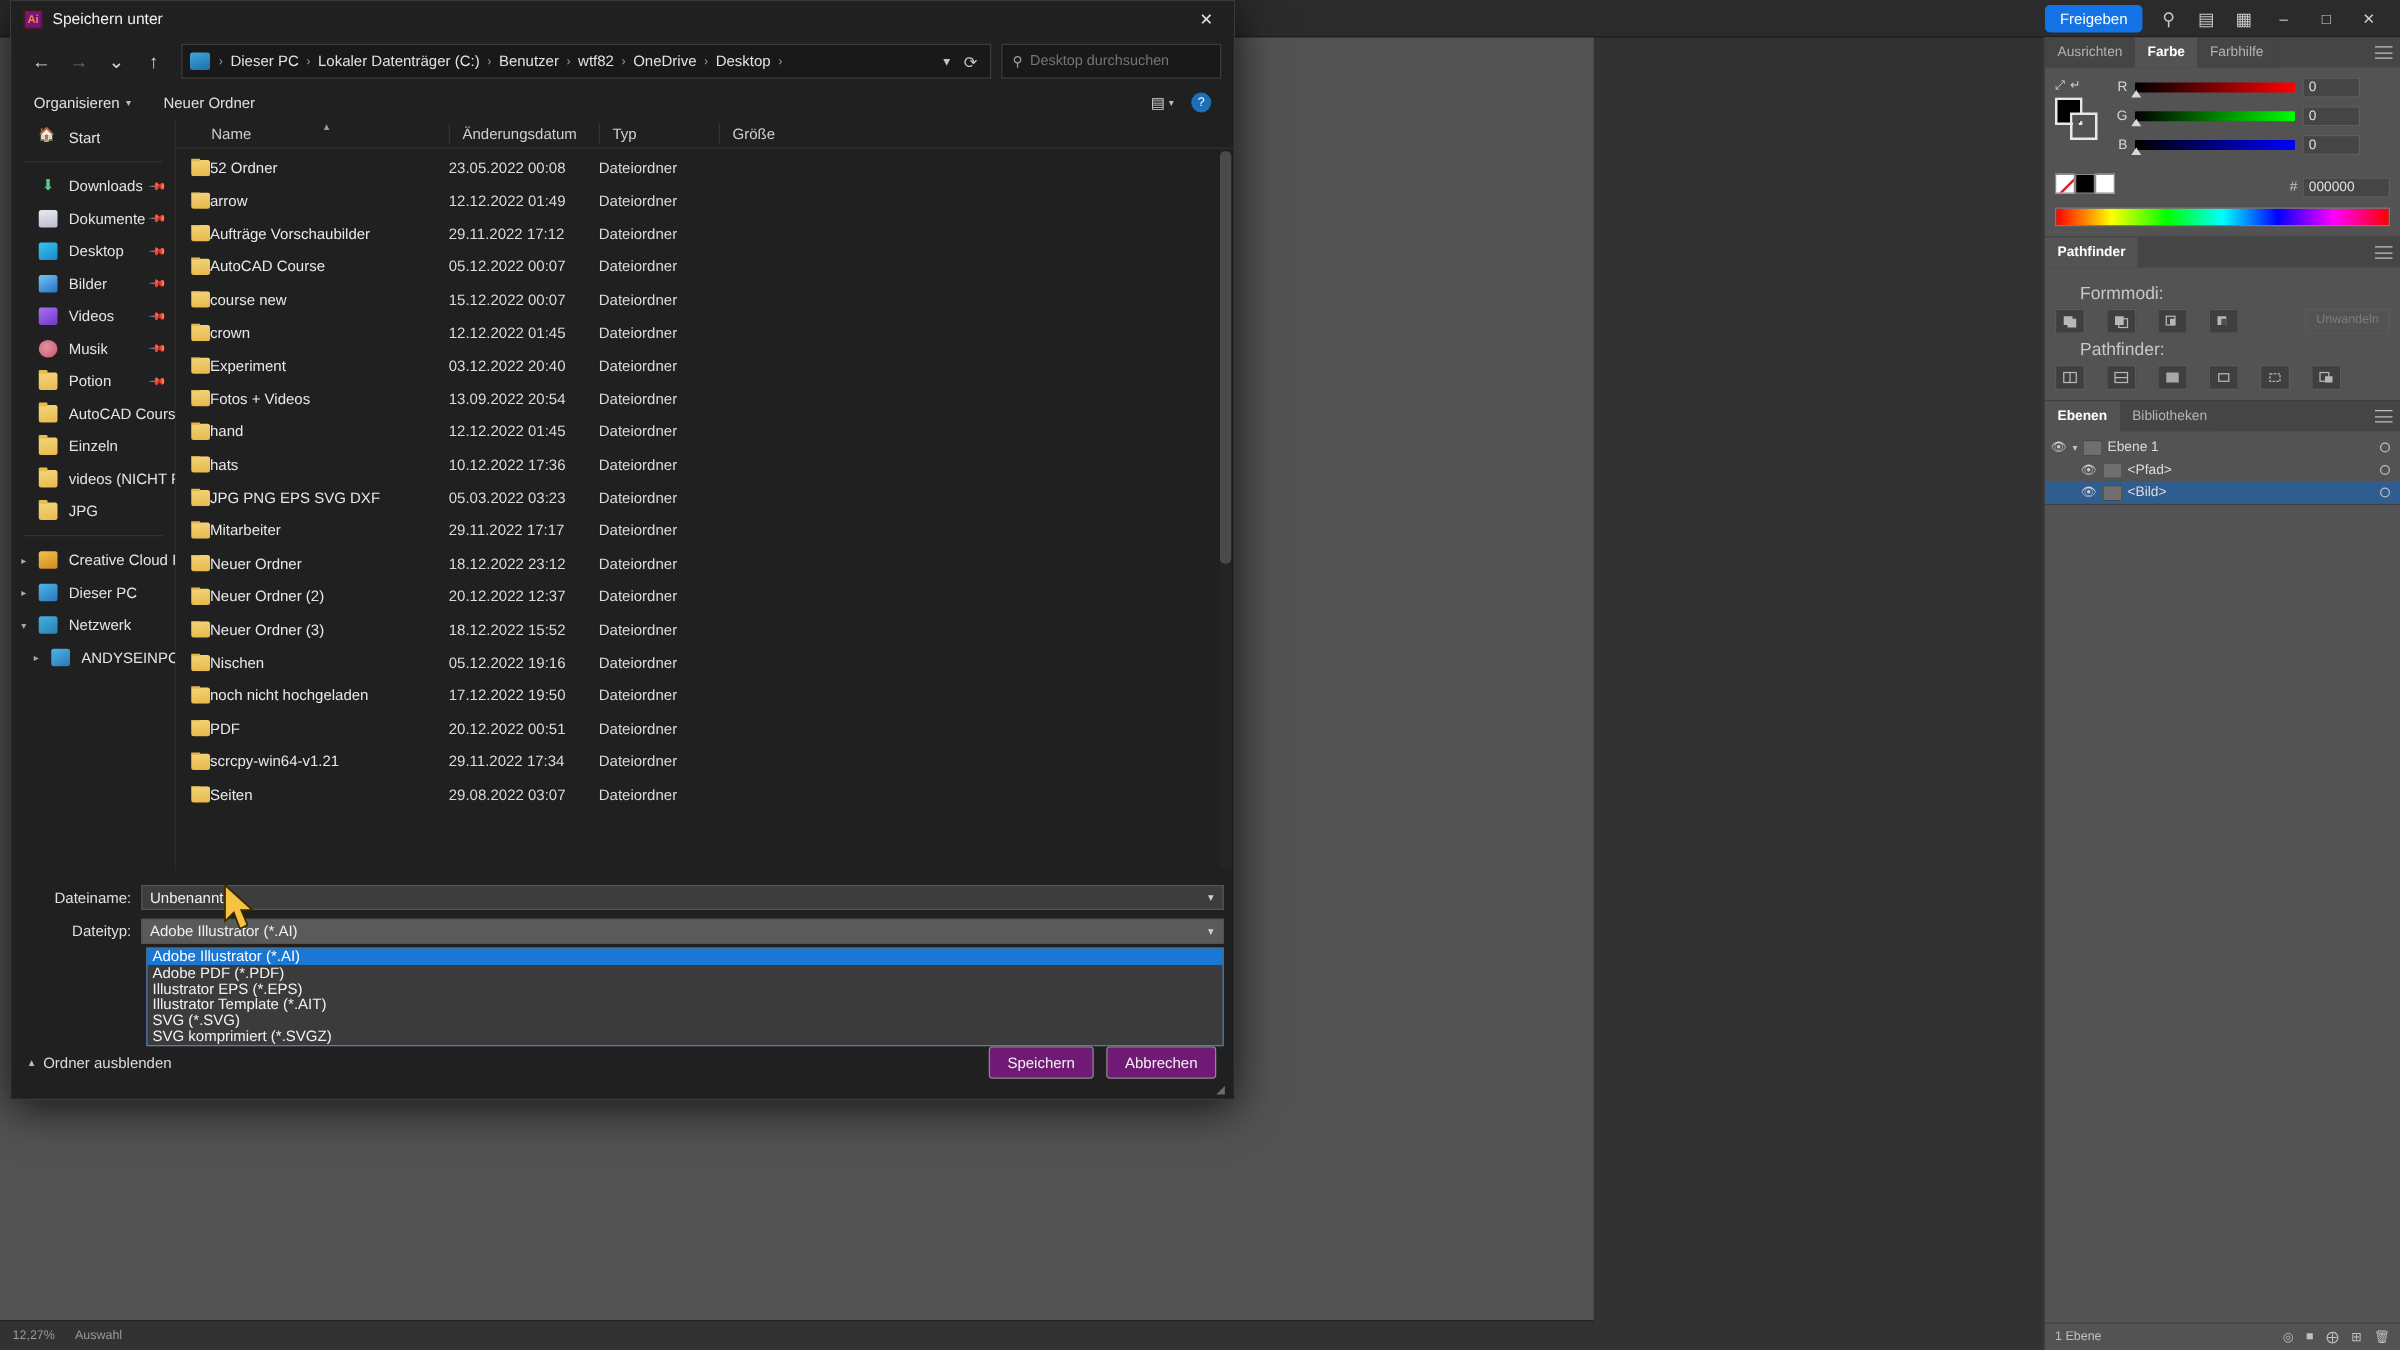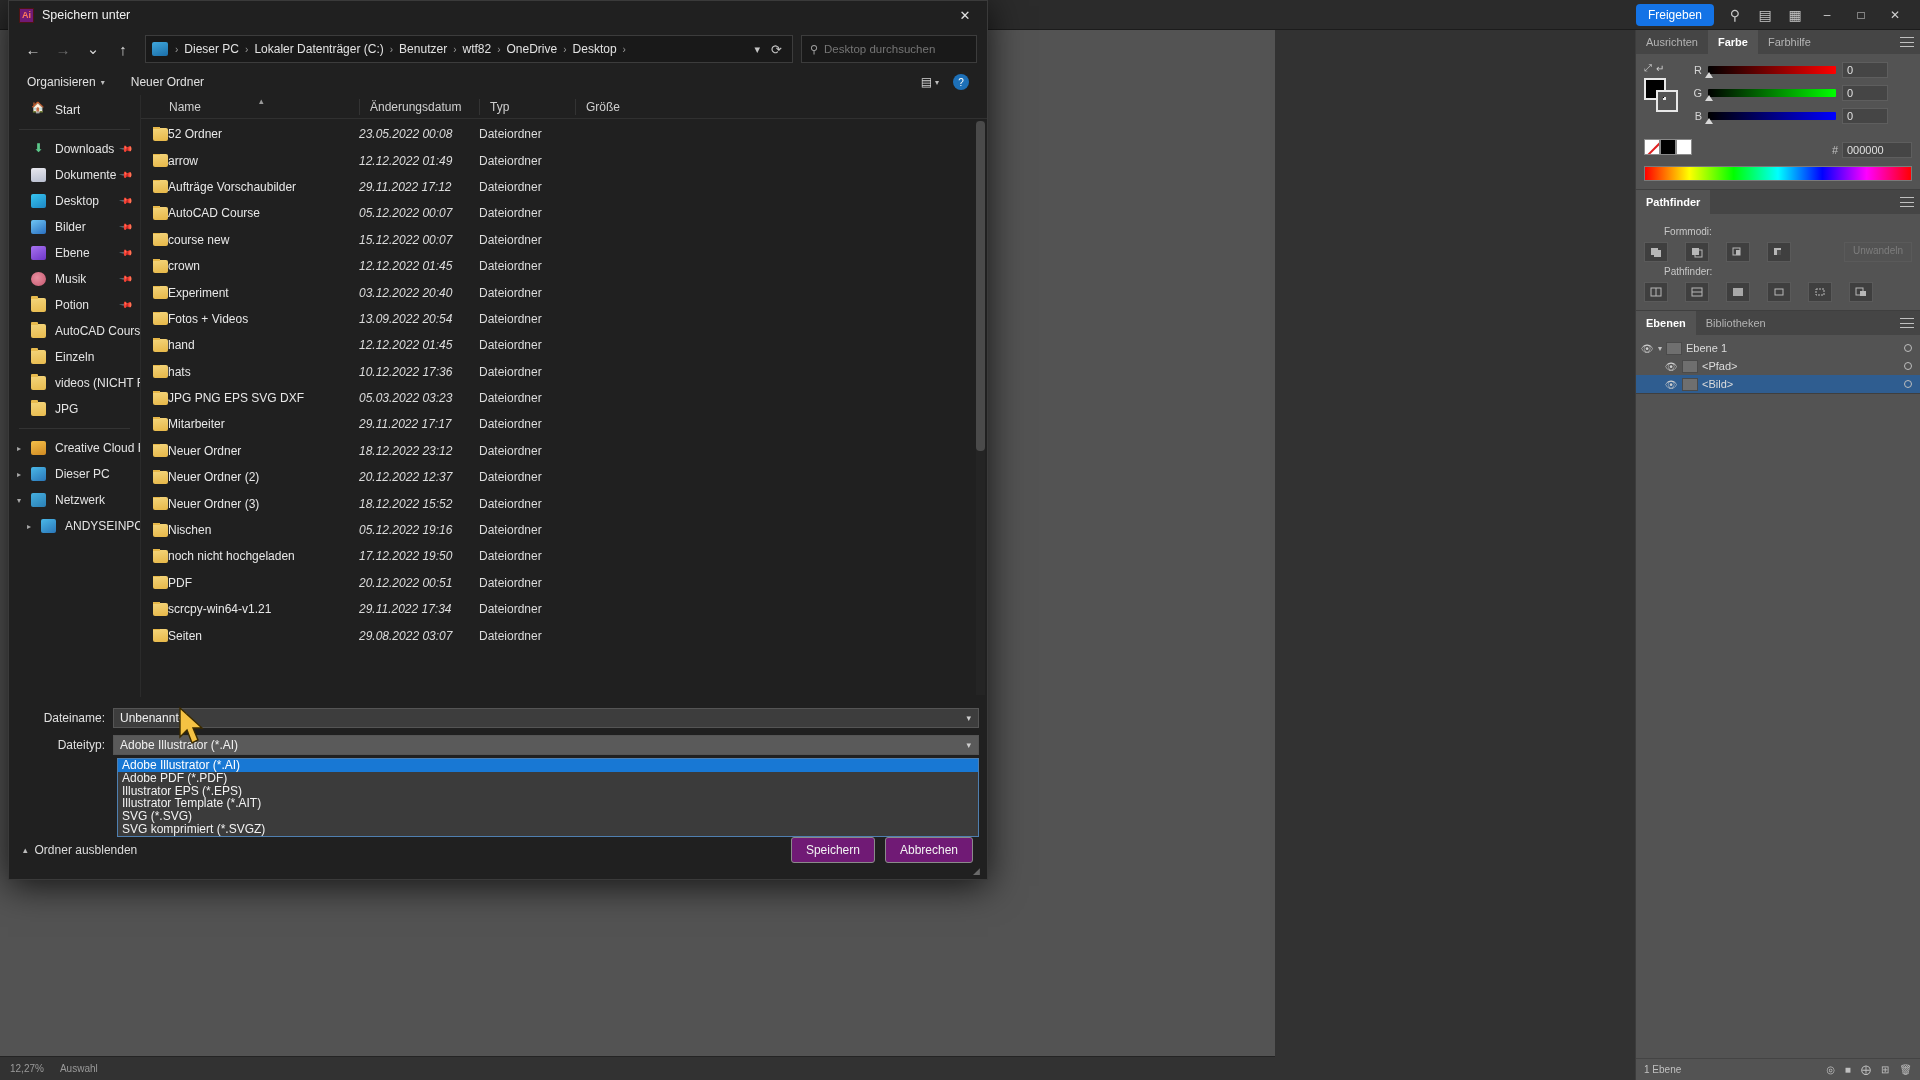--- a/index.html
+++ b/index.html
@@ -86,21 +86,21 @@
   .mini-none { background:#fff; position:relative; overflow:hidden; }
   .mini-none:after { content:""; position:absolute; left:-2px; top:7px; width:24px; height:2px; background:#e02020; transform:rotate(-45deg); }
   .spectrum {
     height:15px; margin-top:8px; border:1px solid #7a7a7a;
     background:linear-gradient(to right,#ff0000,#ffff00,#00ff00,#00ffff,#0000ff,#ff00ff,#ff0000);
   }
   .hexrow { display:flex; align-items:center; justify-content:flex-end; gap:4px; margin-top:7px; }
   .hexbox { width:70px; height:16px; background:#454545; border:1px solid #5e5e5e; color:#e0e0e0; font-size:11px; padding:1px 4px; }
 
   
-  .pf-label { font-size:10px; color:#c8c8c8; margin:4px 0 5px 0;padding-left:20px; }
+  .pf-label { font-size:14px; color:#c8c8c8; margin:4px 0 5px 0;padding-left:20px; }
   .pf-grid { display:flex; gap:17px; }
   .pf-btn { width:24px; height:20px; background:#3f3f3f; border:1px solid #5a5a5a; display:flex; align-items:center; justify-content:center; }
   .pf-btn svg { opacity:.85; }
   .pf-expand { margin-left:auto; font-size:10px; color:#7d7d7d; border:1px solid #5a5a5a; padding:2px 8px; }
 
   
   .layer-row { display:flex; align-items:center; height:18px; font-size:11px; color:#dcdcdc; padding-left:4px; gap:4px; }
   .layer-row.selected { background:#2f5d90; }
   .eye { width:14px; text-align:center; color:#cfcfcf; font-size:10px; }
   .layer-thumb { width:16px; height:13px; background:#6f6f6f; border:1px solid #4a4a4a; }
@@ -195,21 +195,21 @@
   .col:first-child { border-left:none; }
   .c-name { width:218px; padding-left:28px; }
   .c-date { width:120px; }
   .c-type { width:96px; }
   .c-size { width:62px; }
   .sort-caret { position:absolute; left:118px; top:1px; color:#9a9a9a; font-size:9px; }
 
   #file-rows { flex:1; overflow:hidden; padding-top:2px; }
   .frow { height:26.4px; display:flex; align-items:center; font-size:12px; color:#e8e8e8; }
   .frow .fname { width:218px; display:flex; align-items:center; gap:0; padding-left:12px; white-space:nowrap; overflow:hidden; }
-  .frow .fdate { width:120px; color:#dcdcdc;font-style:italic; }
+  .frow .fdate { width:120px; color:#dcdcdc; }
   .frow .ftype { width:96px; color:#dcdcdc; }
   .f-ico { width:15px; height:13px; flex:none; background:linear-gradient(170deg,#f4d57b,#e6b748); border-radius:1px 2px 2px 2px; position:relative; }
   .f-ico:before { content:""; position:absolute; left:0; top:-2px; width:7px; height:3px; background:#e6b748; border-radius:1px 1px 0 0; }
 
   #file-scroll { position:absolute; right:2px; top:26px; bottom:2px; width:9px; }
   #file-scroll .track { position:absolute; inset:0; background:#242424; }
   #file-scroll .thumb { position:absolute; left:0; top:0; width:9px; height:330px; background:#4a4a4a; border-radius:4px; }
 
   
   #dlg-form { flex:none; padding:10px 0 0 0; position:relative; }
@@ -546,21 +546,21 @@
         <span class="nav-label">Desktop</span>
         <span class="pin">📌</span>
       </div>
       <div class="nav-item">
         <span class="ico ico-pic"></span>
         <span class="nav-label">Bilder</span>
         <span class="pin">📌</span>
       </div>
       <div class="nav-item">
         <span class="ico ico-vid"></span>
-        <span class="nav-label">Ebene</span>
+        <span class="nav-label">Videos</span>
         <span class="pin">📌</span>
       </div>
       <div class="nav-item">
         <span class="ico ico-mus"></span>
         <span class="nav-label">Musik</span>
         <span class="pin">📌</span>
       </div>
       <div class="nav-item">
         <span class="ico ico-folder"></span>
         <span class="nav-label">Potion</span>

